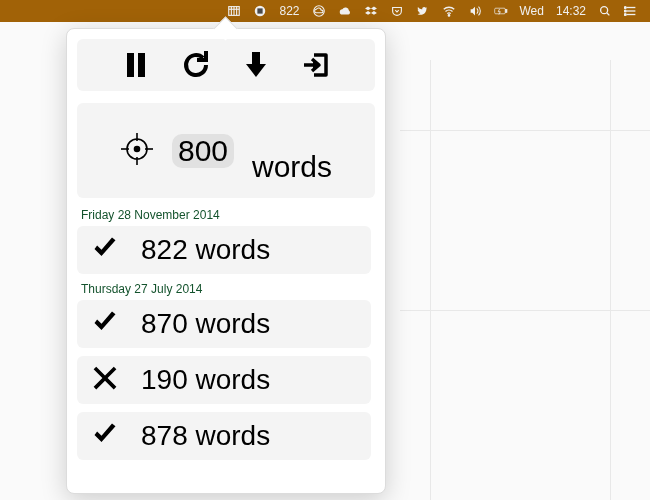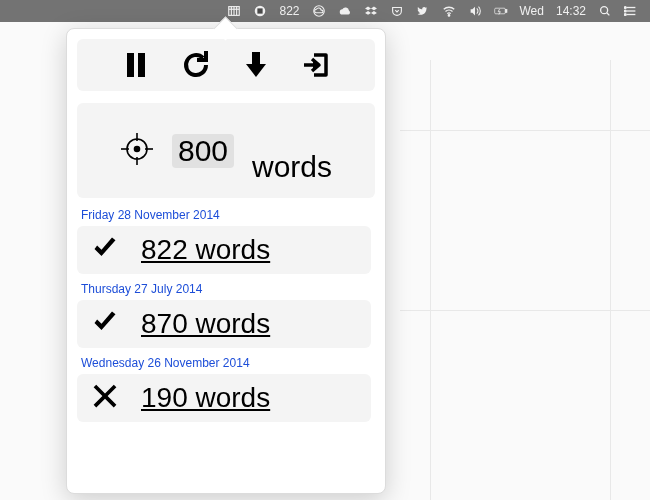--- a/index.html
+++ b/index.html
@@ -15,21 +15,21 @@
     position: absolute;
     inset: 0;
     background: #fafafa;
   }
   .bg-line {
     position: absolute;
     background: #e8e8e8;
   }
   .menubar {
     height: 22px;
-    background: #737373;
+    background: #a16207;
     display: flex;
     align-items: center;
     justify-content: flex-end;
     gap: 12px;
     padding: 0 12px;
     color: #f0f0f0;
     font-size: 12px;
     position: relative;
     z-index: 2;
   }
@@ -84,50 +84,49 @@
     display: flex;
     align-items: center;
     justify-content: center;
     gap: 18px;
   }
   .target-icon svg { width: 34px; height: 34px; }
   .target-value {
     font-size: 30px;
     background: #e1e1e1;
     padding: 0 6px;
-    border-radius: 4px;
+    border-radius: 10px;
     min-width: 62px;
     text-align: center;
   }
   .target-label { font-size: 30px; margin-top: 33px; }
 
   .history {
     margin-top: 10px;
     flex: 1;
     overflow-y: auto;
     padding-right: 4px;
   }
   .history::-webkit-scrollbar { width: 8px; }
   .history::-webkit-scrollbar-thumb { background: #b8b8b8; border-radius: 4px; }
   .history::-webkit-scrollbar-track { background: transparent; }
 
   .entry { margin-bottom: 8px; }
   .entry-date {
     font-size: 12px;
-    color: #1d4ed8;
+    color: #14532d;
     padding: 0 4px 4px;
   }
   .entry-body {
     background: #f4f4f4;
     border-radius: 6px;
     padding: 8px 14px;
     display: flex;
     align-items: center;
     gap: 22px;
-    text-decoration: underline;
   }
   .entry-body svg { width: 28px; height: 28px; }
   .entry-count { font-size: 28px; }
 </style>
 </head>
 <body>
 
 <div class="bg-pattern">
   <div class="bg-line" style="top:60px;bottom:0;left:430px;width:1px"></div>
   <div class="bg-line" style="top:60px;bottom:0;left:610px;width:1px"></div>
@@ -280,25 +279,30 @@
       <div class="entry">
         <div class="entry-date">Thursday 27 July 2014</div>
         <div class="entry-body">
           <span><svg viewBox="0 0 32 32" fill="#000">
               <path d="M4 17l8 8L28 7l-4-3-12 14-5-5-3 4z"></path>
             </svg></span>
           <span class="entry-count">870 words</span>
         </div>
       </div>
       <div class="entry">
-        <div class="entry-date">Wednesday 26 November 2014</div>
         <div class="entry-body">
           <span><svg viewBox="0 0 32 32" fill="#000">
               <path d="M6 3l10 10L26 3l3 3-10 10 10 10-3 3-10-10L6 29l-3-3 10-10L3 6l3-3z"></path>
             </svg></span>
           <span class="entry-count">190 words</span>
         </div>
       </div>
       <div class="entry">
+        <div class="entry-body">
+          <span><svg viewBox="0 0 32 32" fill="#000">
+              <path d="M4 17l8 8L28 7l-4-3-12 14-5-5-3 4z"></path>
+            </svg></span>
+          <span class="entry-count">878 words</span>
+        </div>
       </div>
     </div>
 
 </div>
 
 </body></html>

